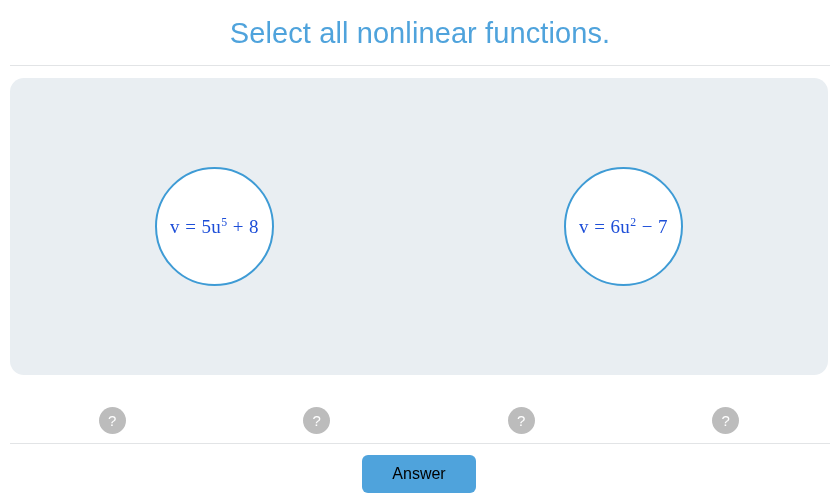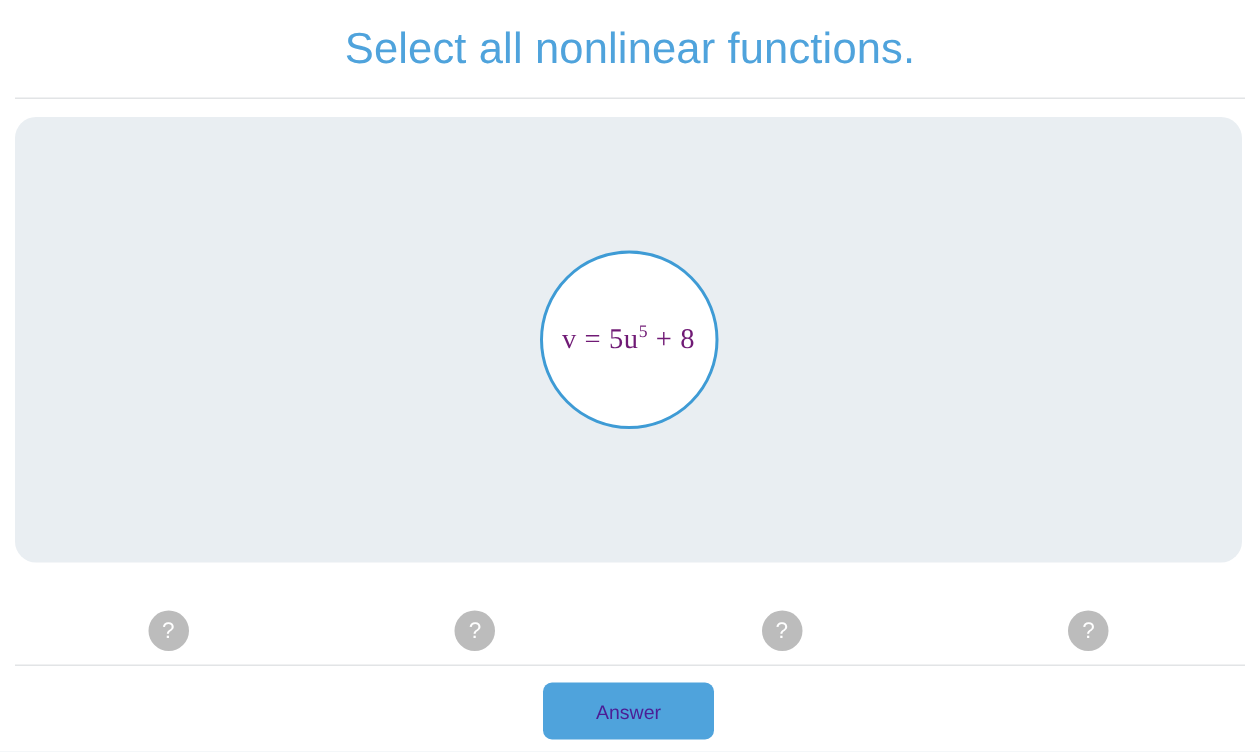--- a/index.html
+++ b/index.html
@@ -85,21 +85,21 @@
     box-sizing: border-box;
     display: flex;
     align-items: center;
     justify-content: center;
     cursor: pointer;
     position: relative;
   }
   .option-eq {
     font-family: "Liberation Serif", serif;
     font-size: 19px;
-    color: #701a75;
+    color: #1d4ed8;
     white-space: nowrap;
     line-height: 1;
     letter-spacing: 0.4px;
   }
   .option-eq sup {
     font-size: 0.62em;
     vertical-align: super;
     line-height: 0;
   }
 
@@ -134,23 +134,23 @@
   
   .answer-button {
     position: absolute;
     left: 362px;
     top: 455px;
     width: 114px;
     height: 38px;
     background: #4FA3DC;
     border: none;
     border-radius: 6px;
-    color: #4c1d95;
+    color: #000000;
     font-family: "Liberation Sans", sans-serif;
-    font-size: 13px;
+    font-size: 16px;
     cursor: pointer;
     padding: 0;
   }
 </style>
 </head>
 <body>
 
 <div class="quiz-root">
 
   <div class="title">Select all nonlinear functions.</div>
@@ -159,20 +159,23 @@
 
   <div class="panel"></div>
 
   <div class="options-row">
 
     <div class="option">
       <span class="option-eq"><span>v</span>&nbsp;<span>=</span>&nbsp;<span>5</span><span>u</span><sup>5</sup>&nbsp;<span>+</span>&nbsp;<span>8</span></span>
     </div>
 
 
+    <div class="option">
+      <span class="option-eq"><span>v</span>&nbsp;<span>=</span>&nbsp;<span>6</span><span>u</span><sup>2</sup>&nbsp;<span>−</span>&nbsp;<span>7</span></span>
+    </div>
 
 
   </div>
 
   <div class="help-row">
     <div class="help-btn">?</div>
     <div class="help-btn">?</div>
     <div class="help-btn">?</div>
     <div class="help-btn">?</div>
   </div>

